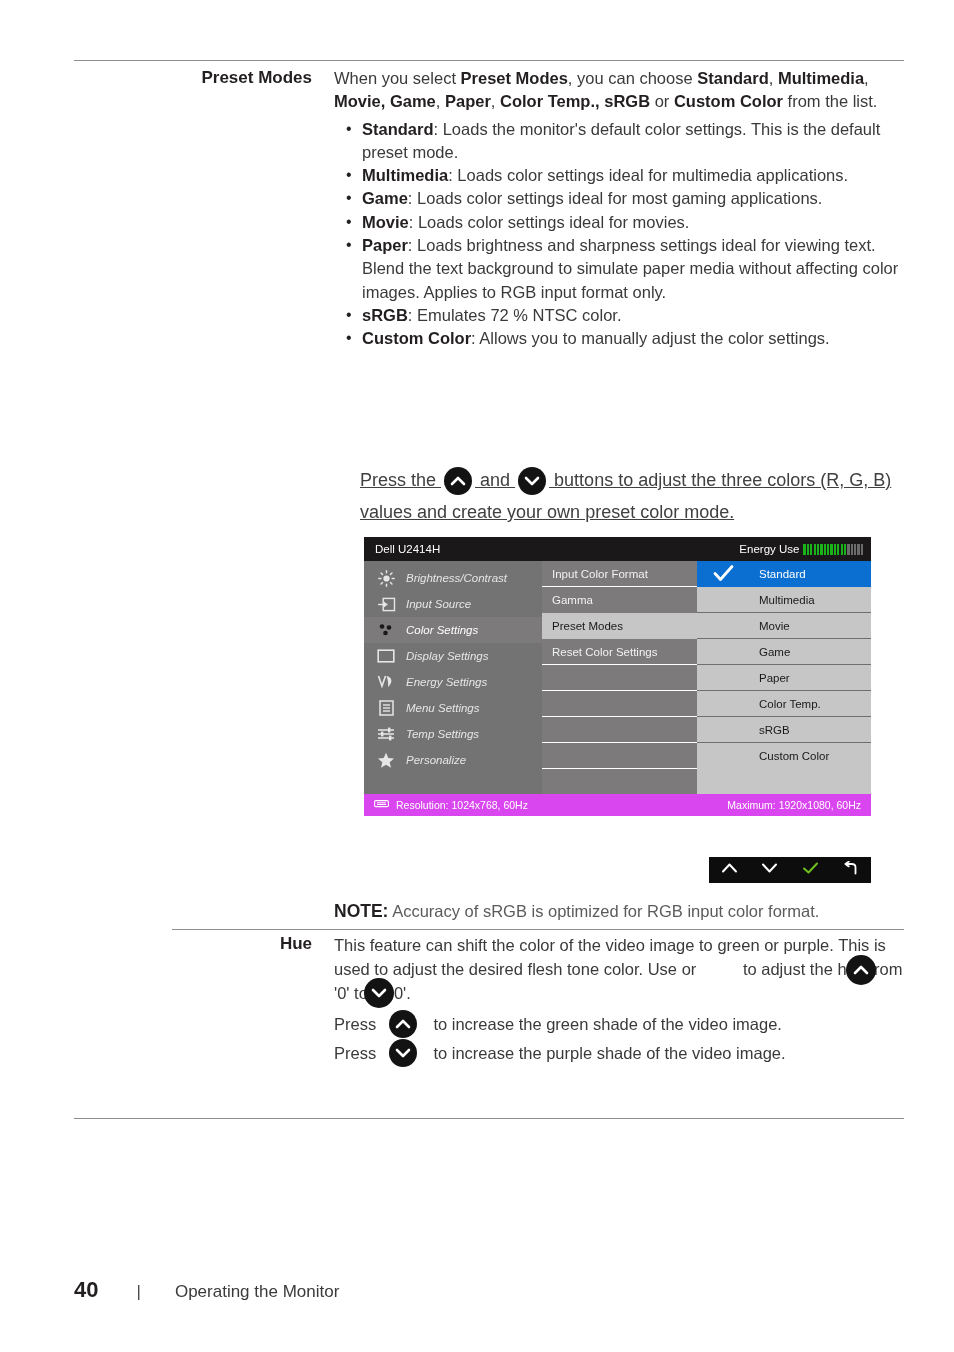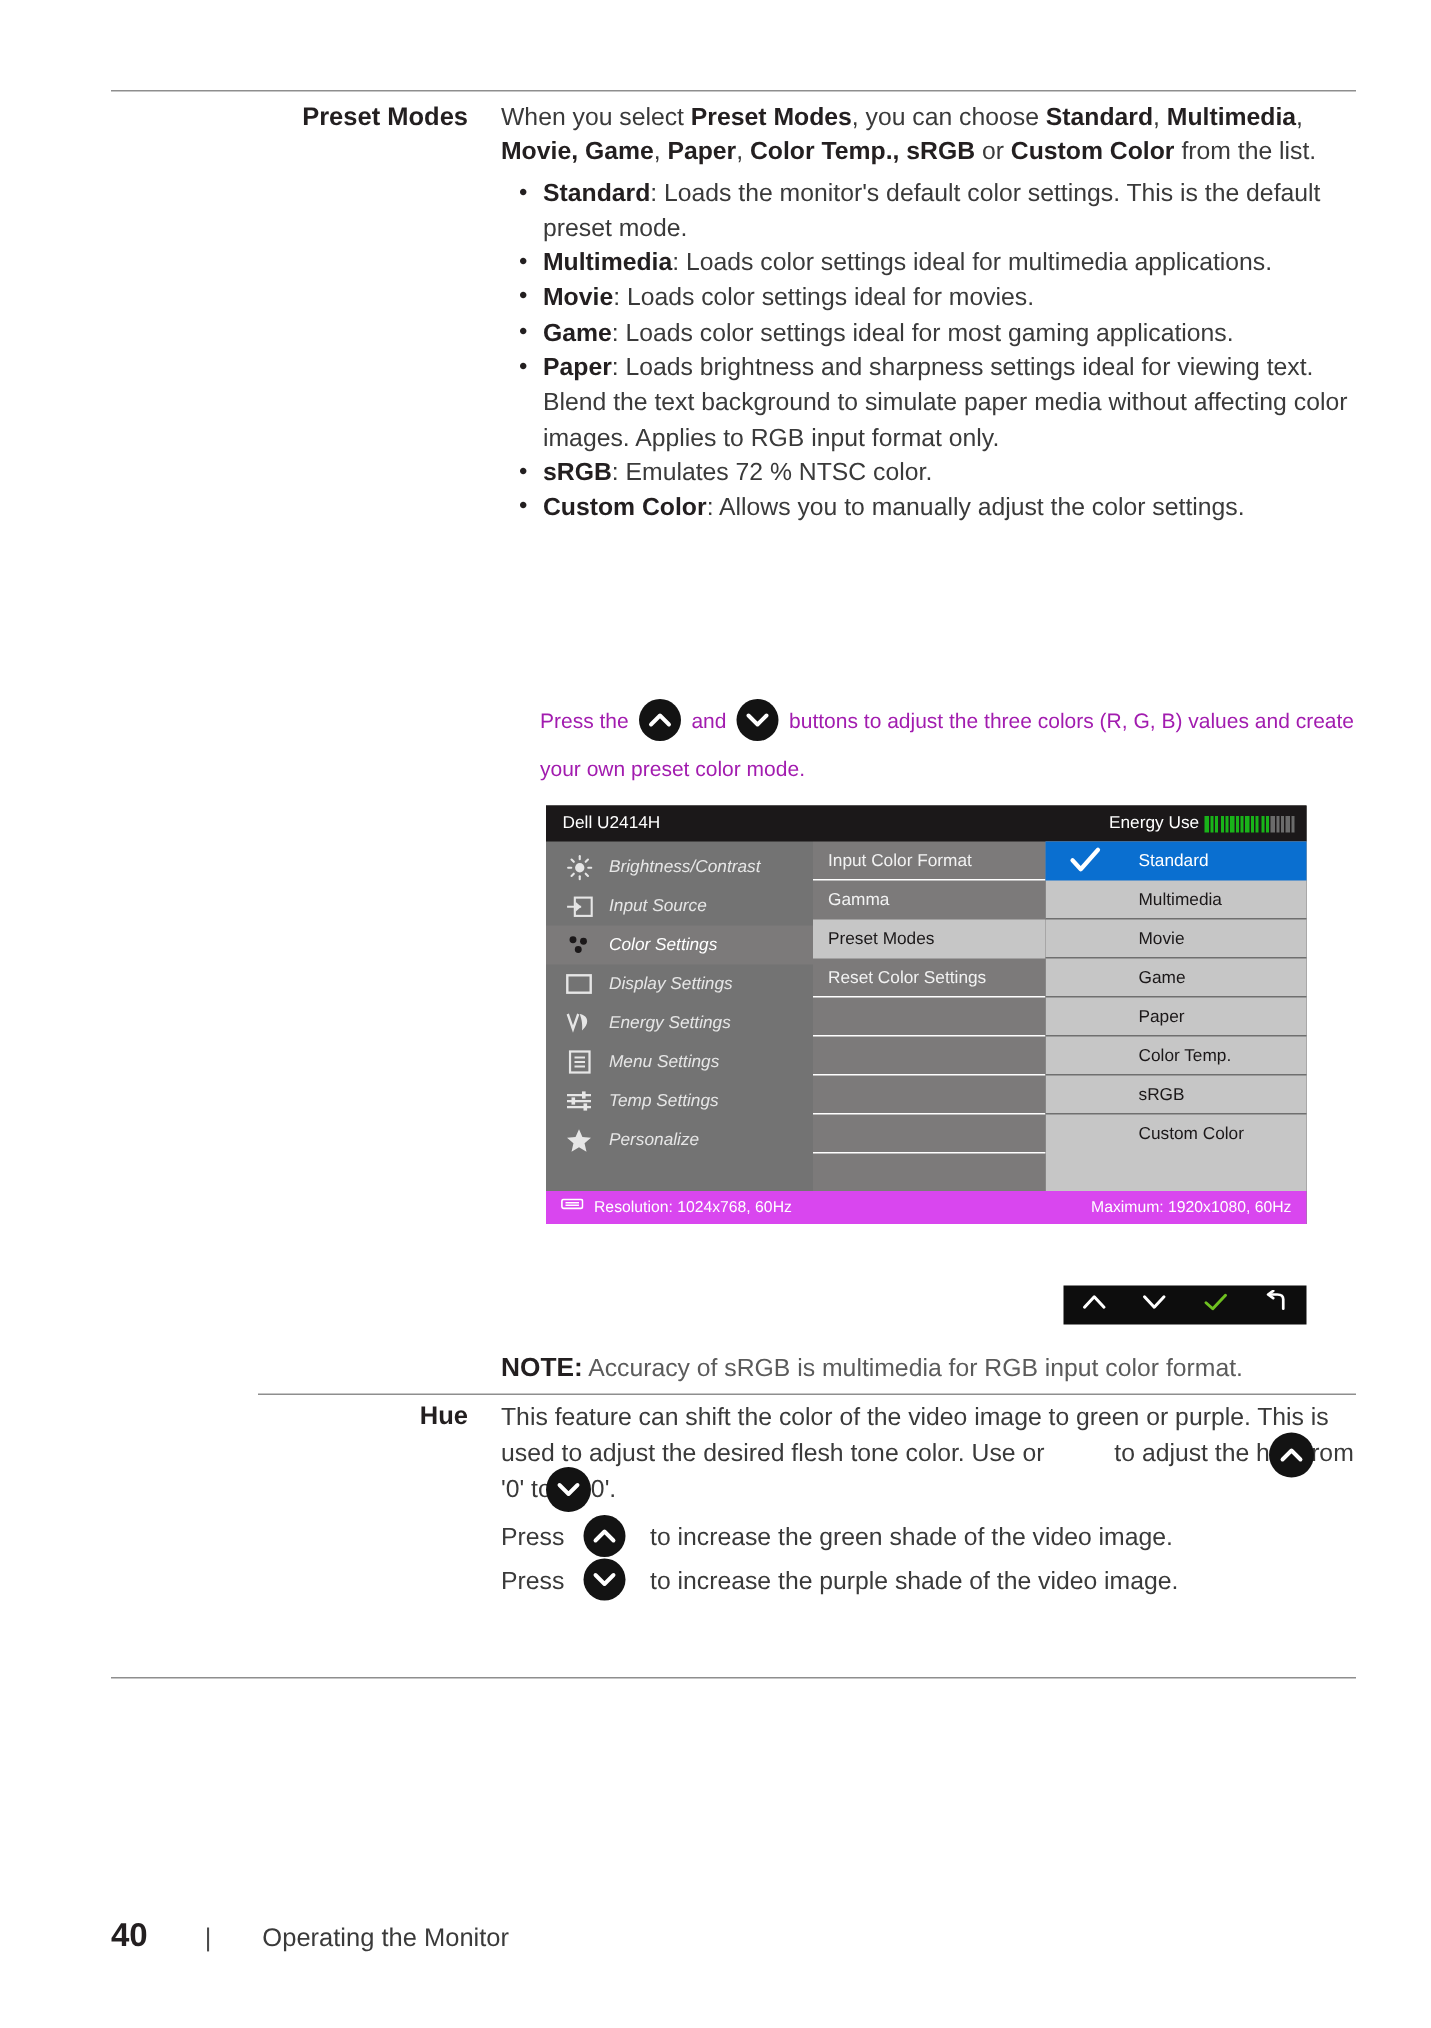--- a/index.html
+++ b/index.html
@@ -77,23 +77,24 @@
     font-size: 16px;
     color: #231f20;
   }
   ul.presets li b { color: #231f20; }
 
   .press-block {
     position: absolute;
     left: 348px;
     top: 464px;
     width: 548px;
-    font-size: 14px;
+    font-size: 18px;
     line-height: 32px;
-    color: #a21caf;
+    color: #404040;
+    text-decoration: underline;
   }
 
   
   .rbtn {
     display: inline-block;
     width: 28px;
     height: 28px;
     border-radius: 50%;
     background: #131313;
     position: relative;
@@ -287,22 +288,22 @@
   <div class="hr hr-bottom"></div>
 
   <div class="row-label label-preset">Preset Modes</div>
 
   <div class="body-col intro">
     <span>When you select </span><b>Preset Modes</b><span>, you can choose </span><b>Standard</b><span>, </span><b>Multimedia</b><span>, </span><b>Movie, Game</b><span>, </span><b>Paper</b><span>, </span><b>Color Temp.,</b><span>  </span><b>sRGB</b><span> or </span><b>Custom Color</b><span> from the list.</span>
 
     <ul class="presets">
       <li><b>Standard</b><span>: Loads the monitor's default color settings. This is the default preset mode.</span></li>
       <li><b>Multimedia</b><span>: Loads color settings ideal for multimedia applications.</span></li>
+      <li><b>Game</b><span>: Loads color settings ideal for most gaming applications.</span></li>
       <li><b>Movie</b><span>: Loads color settings ideal for movies.</span></li>
-      <li><b>Game</b><span>: Loads color settings ideal for most gaming applications.</span></li>
       <li><b>Paper</b><span>: Loads brightness and sharpness settings ideal for viewing text. Blend the text background to simulate paper media without affecting color images. Applies to RGB input format only.</span></li>
       <li><b>sRGB</b><span>: Emulates 72 % NTSC color.</span></li>
       <li><b>Custom Color</b><span>: Allows you to manually adjust the color settings.</span></li>
     </ul>
   </div>
 
   <div class="press-block">
     <span>Press the </span><span class="rbtn"><svg width="16" height="14" viewBox="0 0 16 14">
           <path d="M2 10 L8 4 L14 10" stroke="#ffffff" stroke-width="2.6" fill="none" stroke-linecap="round" stroke-linejoin="round"></path>
         </svg></span><span> and </span><span class="rbtn"><svg width="16" height="14" viewBox="0 0 16 14">
@@ -525,21 +526,21 @@
     </span>
     <span>
       <svg width="17" height="15" viewBox="0 0 17 15">
         <path d="M13.5 12.5 L13.5 6.2 C13.5 4 11.8 3 9.5 3 L4 3" stroke="#ffffff" stroke-width="1.8" fill="none" stroke-linecap="round" stroke-linejoin="round"></path>
         <path d="M6.8 0.6 L3.4 3 L6.8 5.4" stroke="#ffffff" stroke-width="1.8" fill="none" stroke-linecap="round" stroke-linejoin="round"></path>
       </svg>
     </span>
   </div>
 
   <div class="note-srgb">
-    <b>NOTE:</b><span> Accuracy of sRGB is multimedia for RGB input color format.</span>
+    <b>NOTE:</b><span> Accuracy of sRGB is optimized for RGB input color format.</span>
   </div>
 
   <div class="row-label label-hue">Hue</div>
 
   <div class="hue-block">
     <div class="hue-line">
       <span>This feature can shift the color of the video image to green or purple. This is used to adjust the desired flesh tone color. Use</span>
       <span class="rbtn-abs" style="left:512px; top:22px;">
         <svg width="16" height="14" viewBox="0 0 16 14">
             <path d="M2 10 L8 4 L14 10" stroke="#ffffff" stroke-width="2.6" fill="none" stroke-linecap="round" stroke-linejoin="round"></path>

